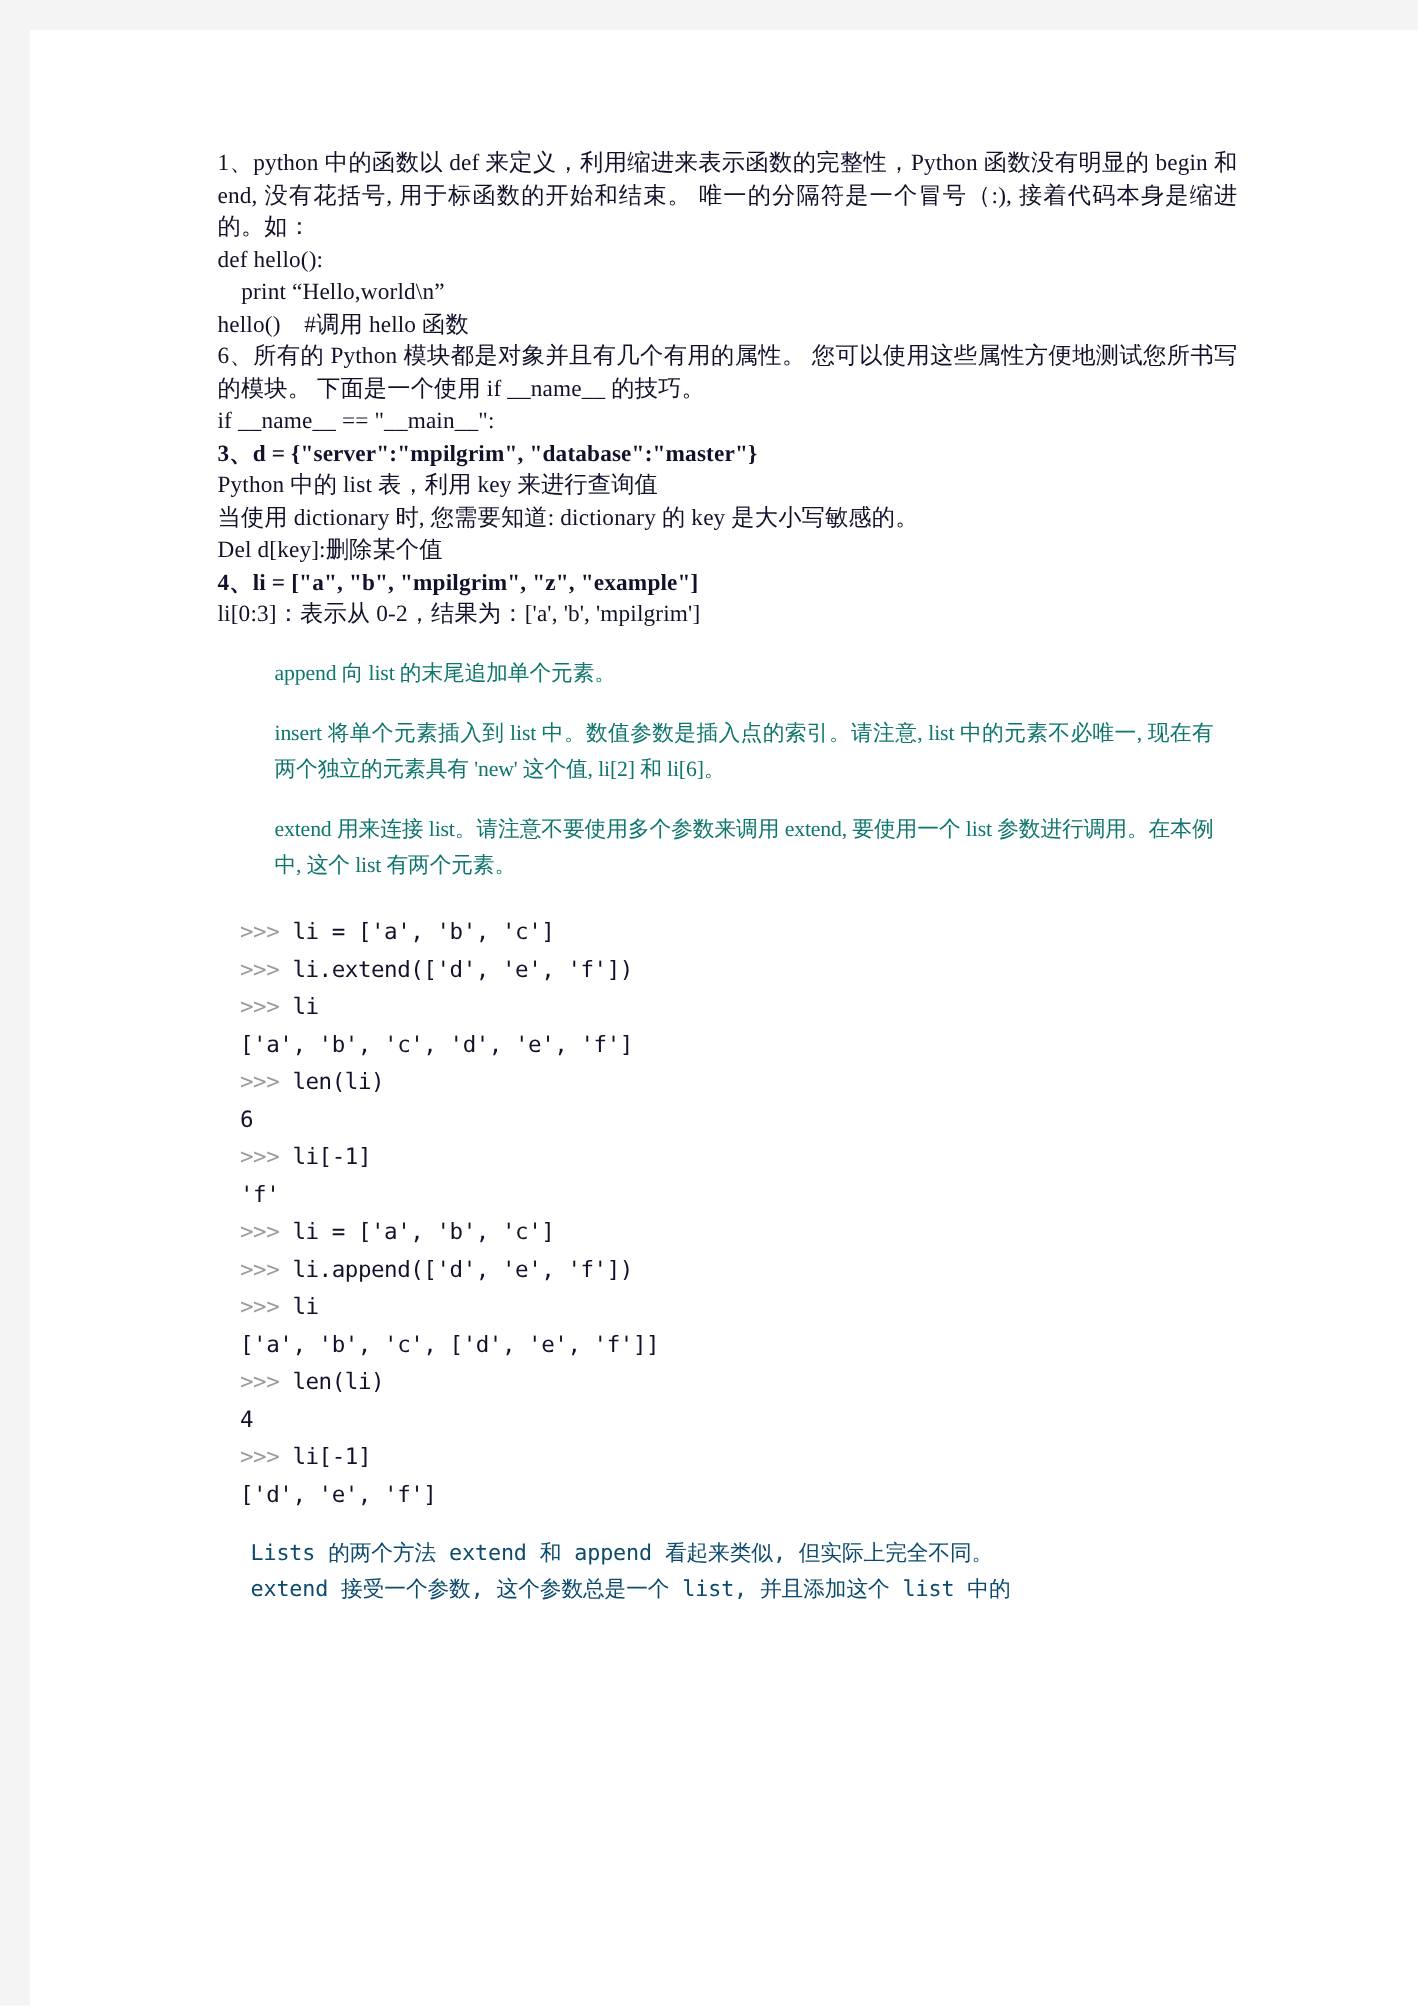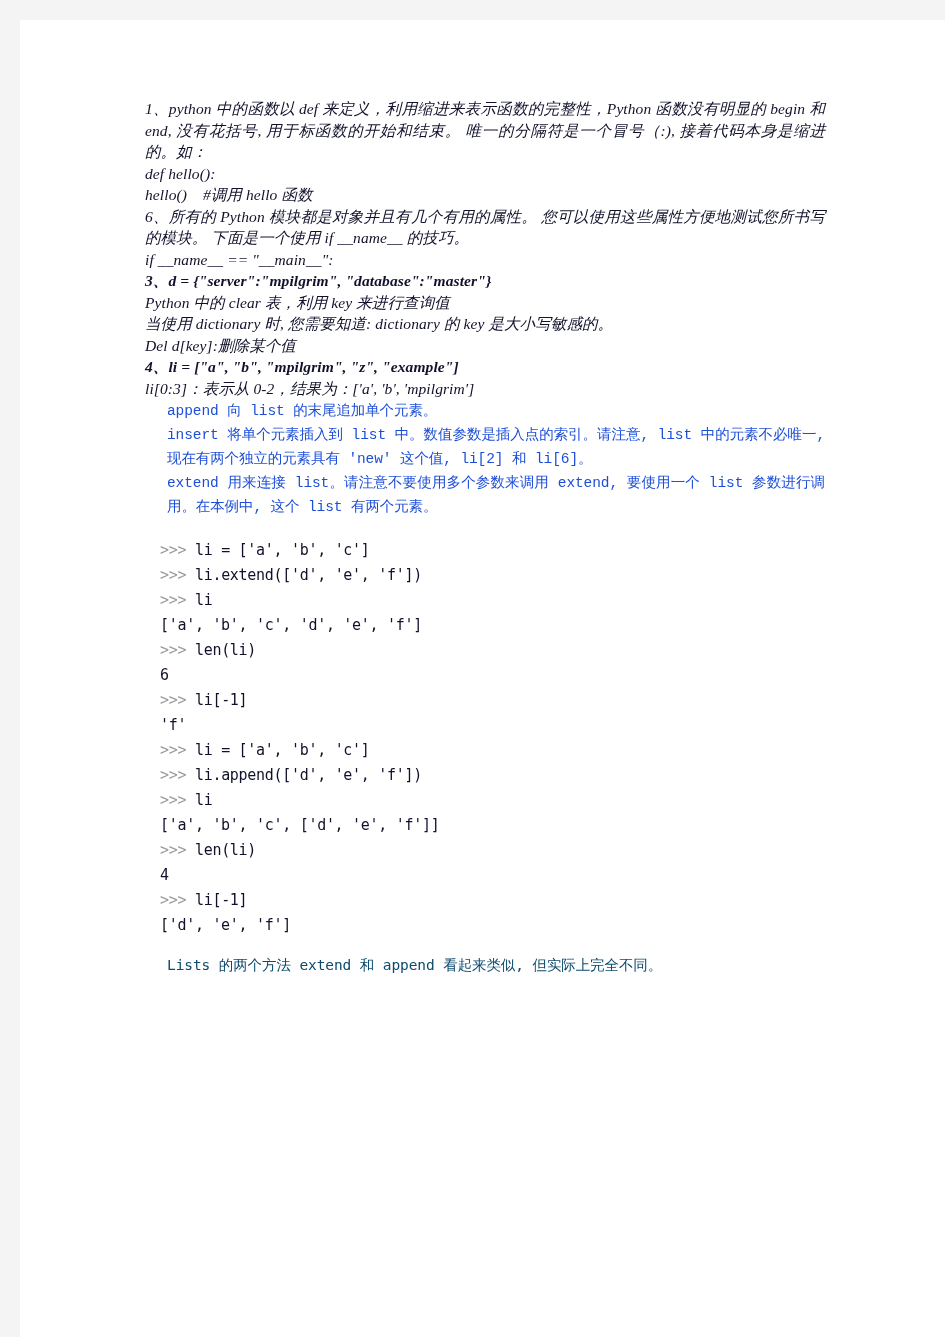--- a/index.html
+++ b/index.html
@@ -44,33 +44,32 @@
 
   
   .p {
     font-family: "Liberation Serif", "DejaVu Serif", serif;
     font-size: 15.5px;
     line-height: 21.5px;
     color: #11112b;
     margin: 0;
     text-align: justify;
     letter-spacing: 0.1px;
-    font-style: italic;
   }
   .p.bold {
     font-weight: bold;
   }
 
   
   .mono-para {
-    font-family: Liberation Mono, monospace;
+    font-family: Liberation Serif, serif;
     font-size: 14.5px;
     line-height: 24px;
-    color: #1d4ed8;
-    margin: 0;
+    color: #0f766e;
+    margin: 16px;
     padding-left: 22px;
     text-align: justify;
     letter-spacing: -0.1px;
   }
 
   .mono-heading {
     font-family: "DejaVu Sans Mono", "Liberation Mono", monospace;
     font-size: 16.5px;
     font-weight: bold;
     line-height: 30px;
@@ -116,30 +115,31 @@
 <div class="scan-gutter-left"></div>
 <div class="scan-gutter-top"></div>
 
 <div class="page">
   <div class="content">
 
     <p class="p">1、python 中的函数以 def 来定义，利用缩进来表示函数的完整性，Python 函数没有明显的 begin 和 end, 没有花括号, 用于标函数的开始和结束。 唯一的分隔符是一个冒号（:), 接着代码本身是缩进的。如：</p>
 
     <p class="p">def hello():</p>
 
+    <p class="p" style="white-space: pre;">    print “Hello,world\n”</p>
 
     <p class="p" style="white-space: pre;">hello()    #调用 hello 函数</p>
 
     <p class="p">6、所有的 Python 模块都是对象并且有几个有用的属性。 您可以使用这些属性方便地测试您所书写的模块。 下面是一个使用 if __name__ 的技巧。</p>
 
     <p class="p">if __name__ == "__main__":</p>
 
     <p class="p bold">3、d = {"server":"mpilgrim", "database":"master"}</p>
 
-    <p class="p">Python 中的 clear 表，利用 key 来进行查询值</p>
+    <p class="p">Python 中的 list 表，利用 key 来进行查询值</p>
 
     <p class="p">当使用 dictionary 时, 您需要知道: dictionary 的 key 是大小写敏感的。</p>
 
     <p class="p">Del  d[key]:删除某个值</p>
 
 
     <p class="p bold">4、li = ["a", "b", "mpilgrim", "z", "example"]</p>
 
 
     <p class="p">li[0:3]：表示从 0-2，结果为：['a', 'b', 'mpilgrim']</p>
@@ -148,15 +148,16 @@
 
     <p class="mono-para">insert 将单个元素插入到 list 中。数值参数是插入点的索引。请注意, list 中的元素不必唯一, 现在有两个独立的元素具有 'new' 这个值, li[2] 和 li[6]。</p>
 
     <p class="mono-para">extend 用来连接 list。请注意不要使用多个参数来调用 extend, 要使用一个 list 参数进行调用。在本例中, 这个 list 有两个元素。</p>
 
 
     <div class="codeblock"><div class="code-line"><span class="prompt">&gt;&gt;&gt; </span><span>li = ['a', 'b', 'c']</span></div><div class="code-line"><span class="prompt">&gt;&gt;&gt; </span><span>li.extend(['d', 'e', 'f'])</span></div><div class="code-line"><span class="prompt">&gt;&gt;&gt; </span><span>li</span></div><div class="code-line"><span>['a', 'b', 'c', 'd', 'e', 'f']</span></div><div class="code-line"><span class="prompt">&gt;&gt;&gt; </span><span>len(li)</span></div><div class="code-line"><span>6</span></div><div class="code-line"><span class="prompt">&gt;&gt;&gt; </span><span>li[-1]</span></div><div class="code-line"><span>'f'</span></div><div class="code-line"><span class="prompt">&gt;&gt;&gt; </span><span>li = ['a', 'b', 'c']</span></div><div class="code-line"><span class="prompt">&gt;&gt;&gt; </span><span>li.append(['d', 'e', 'f'])</span></div><div class="code-line"><span class="prompt">&gt;&gt;&gt; </span><span>li</span></div><div class="code-line"><span>['a', 'b', 'c', ['d', 'e', 'f']]</span></div><div class="code-line"><span class="prompt">&gt;&gt;&gt; </span><span>len(li)</span></div><div class="code-line"><span>4</span></div><div class="code-line"><span class="prompt">&gt;&gt;&gt; </span><span>li[-1]</span></div><div class="code-line"><span>['d', 'e', 'f']</span></div></div>
 
     <p class="tail-para">Lists 的两个方法 extend 和 append 看起来类似, 但实际上完全不同。</p>
 
+    <p class="tail-para">extend 接受一个参数, 这个参数总是一个 list, 并且添加这个 list 中的</p>
 
   </div>
 </div>
 
 </body></html>

